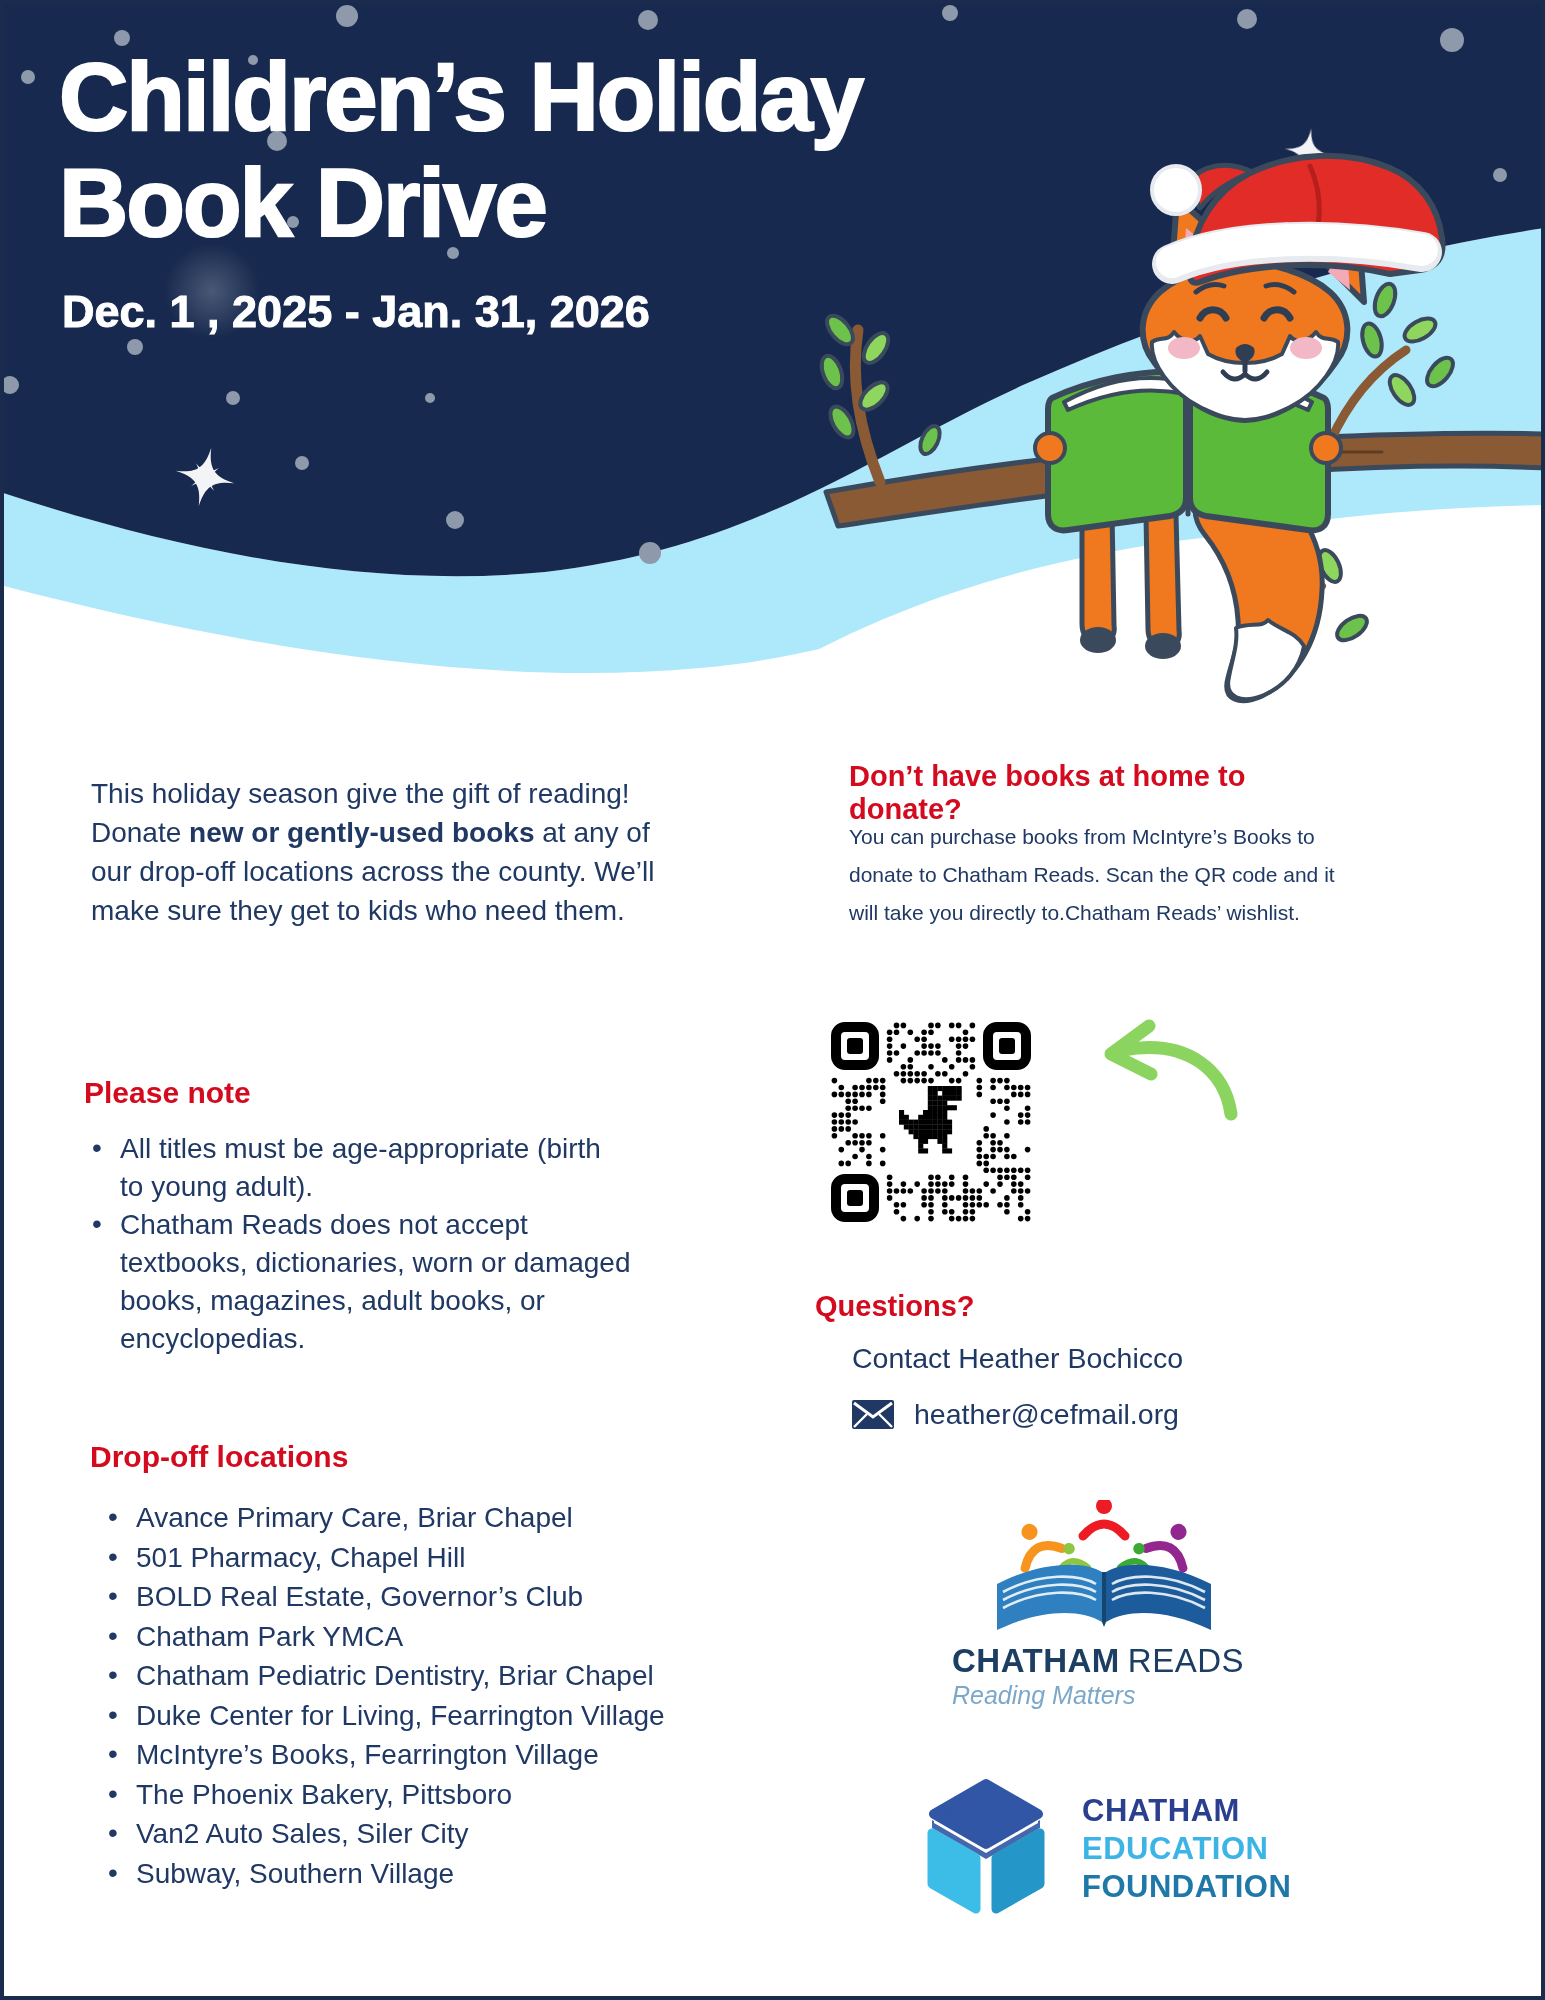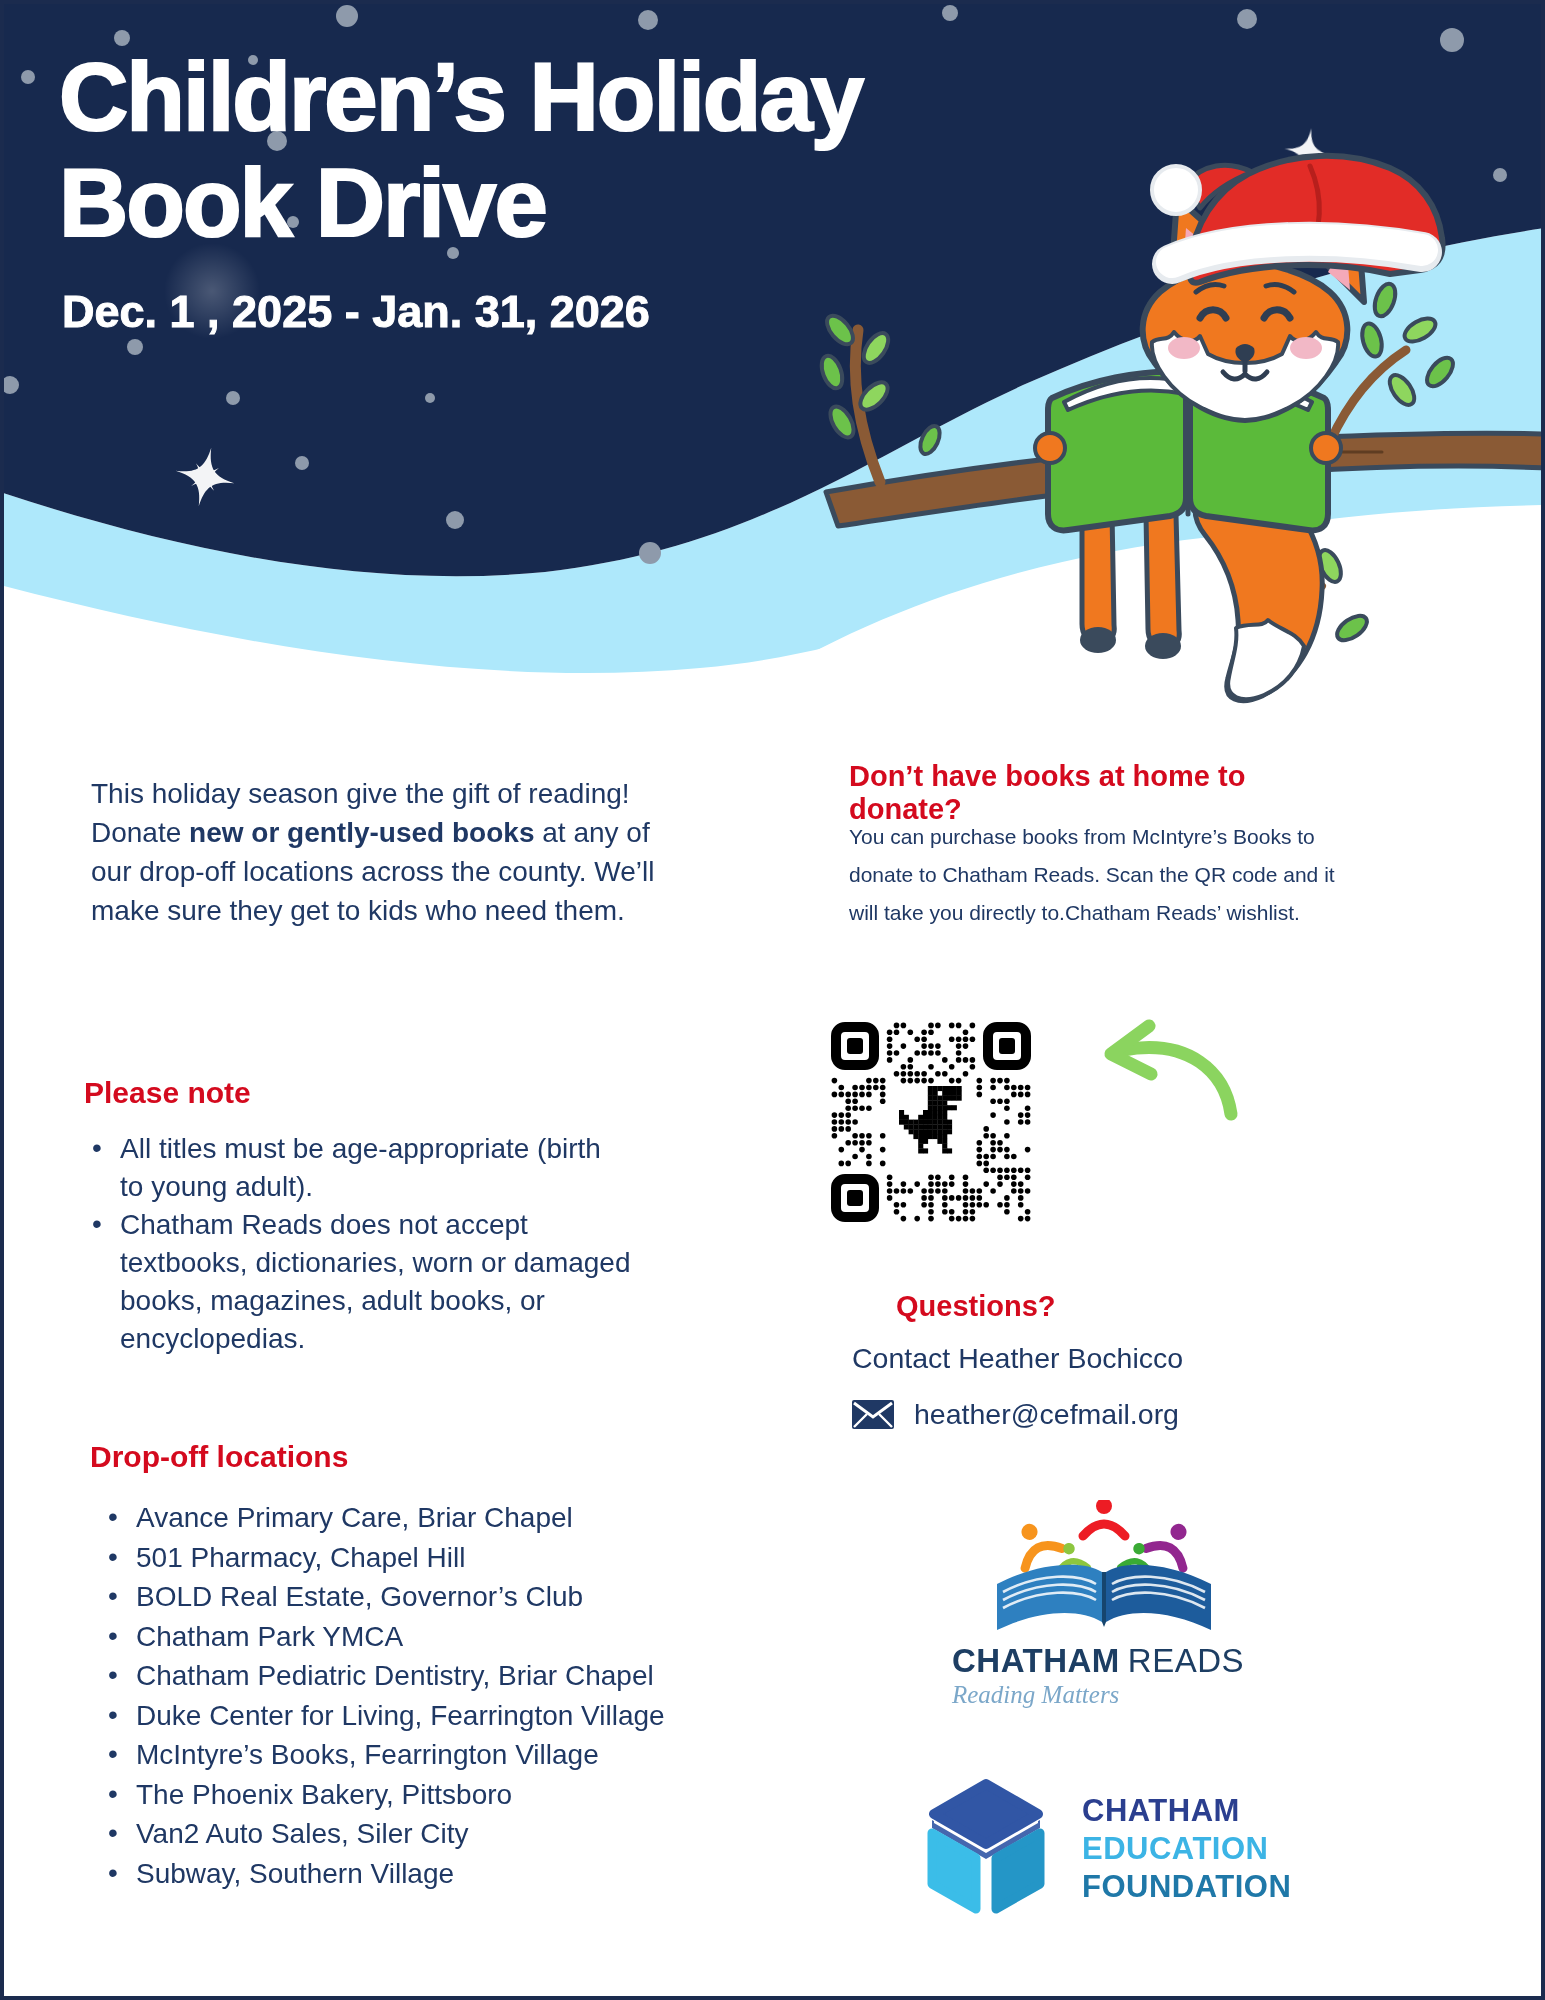--- a/index.html
+++ b/index.html
@@ -27,30 +27,30 @@
   .note-list{left:80px;top:1126px;width:548px;font-size:28px;line-height:38px;}
   .drop-h{left:86px;top:1436px;font-size:30px;}
   .drop-list{left:96px;top:1494px;width:600px;font-size:28px;line-height:39.5px;}
 
   
   .donate-h{left:845px;top:756px;font-size:29px;width:500px;}
   .donate-body{left:845px;top:814px;width:494px;font-size:21px;line-height:38px;}
   .qr-box{left:827px;top:1018px;width:200px;height:200px;}
   .arrow-box{left:1085px;top:1010px;}
   .scan-note{left:1078px;top:1094px;width:328px;font-size:28px;line-height:47px;}
-  .q-h{left:892px;top:1286px;font-size:29px;text-align:right;}
+  .q-h{left:811px;top:1286px;font-size:29px;text-align:right;}
   .contact{left:848px;top:1338px;font-size:28.5px;}
   .email-row{left:848px;top:1394px;display:flex;align-items:center;gap:20px;font-size:28.5px;}
 
   
   .cr-logo{left:948px;top:1496px;width:304px;}
   .cr-name{font-size:33px;color:#1d3e63;letter-spacing:.5px;margin-top:2px;white-space:nowrap;}
   .cr-bold{font-weight:700;}
   .cr-light{font-weight:400;margin-left:8px;}
-  .cr-tag{font-family:Liberation Serif, serif;font-style:italic;color:#7ba7c9;font-size:25px;margin-top:1px;}
+  .cr-tag{font-family:Liberation Sans, sans-serif;font-style:italic;color:#7ba7c9;font-size:25px;margin-top:1px;}
   .cef{left:912px;top:1772px;display:flex;align-items:center;gap:26px;}
   .cef-text{font-weight:700;font-size:31px;line-height:38px;letter-spacing:.5px;white-space:nowrap;}
   .cef-l1{color:#2b3f8f;}
   .cef-l2{color:#3cb4e5;}
   .cef-l3{color:#1f78a8;}
 </style>
 </head>
 <body>
 
 <div class="page">

